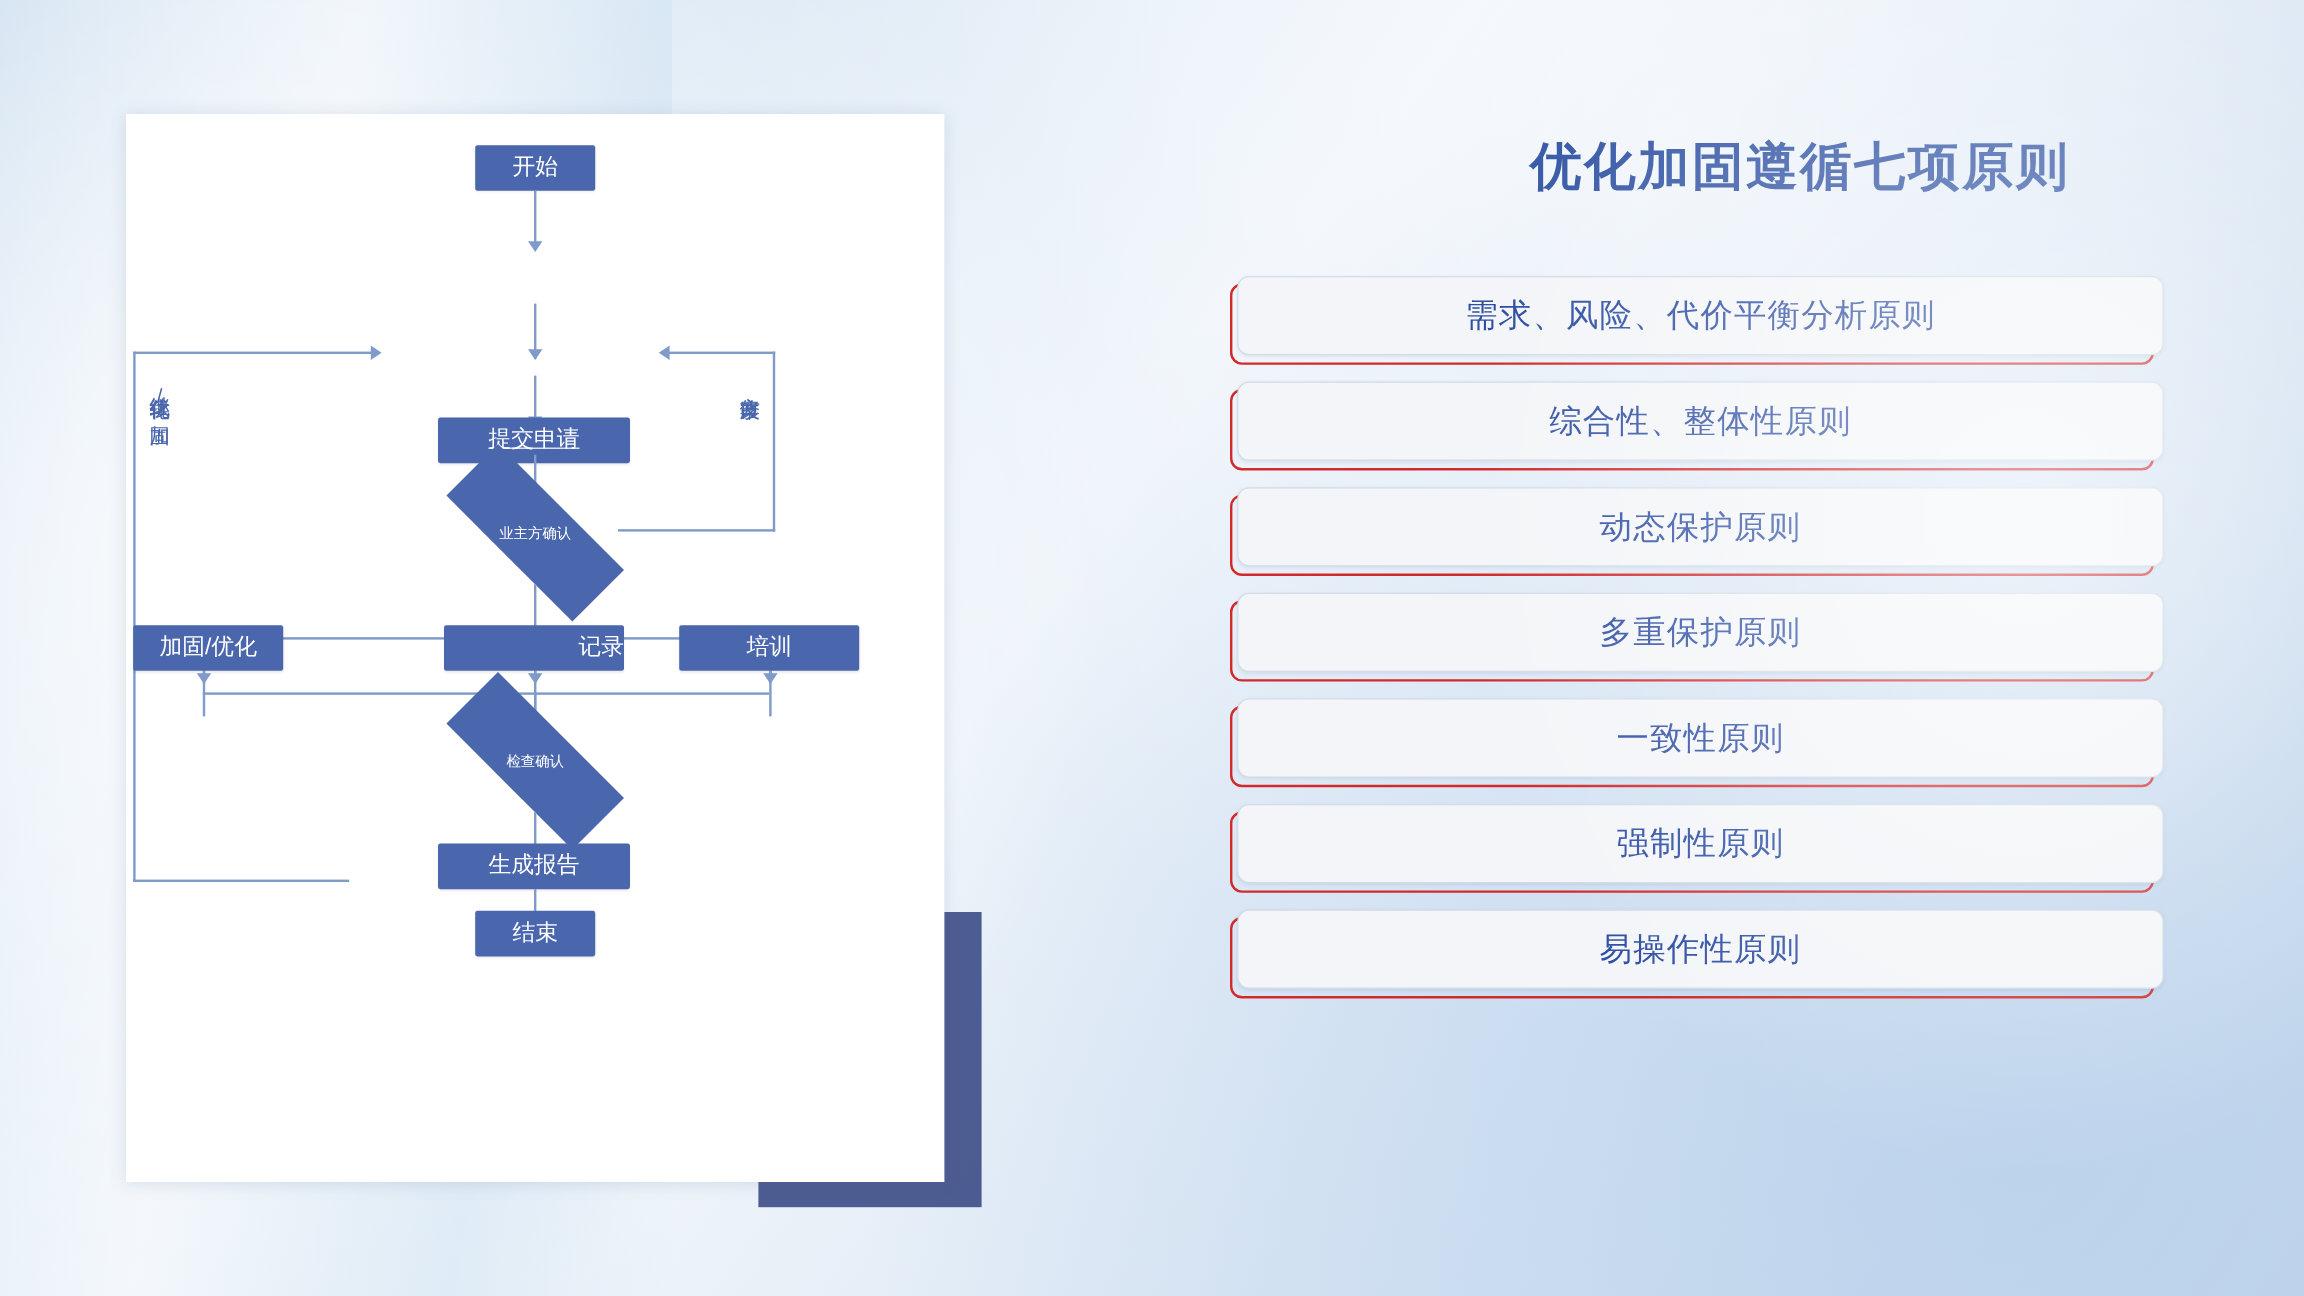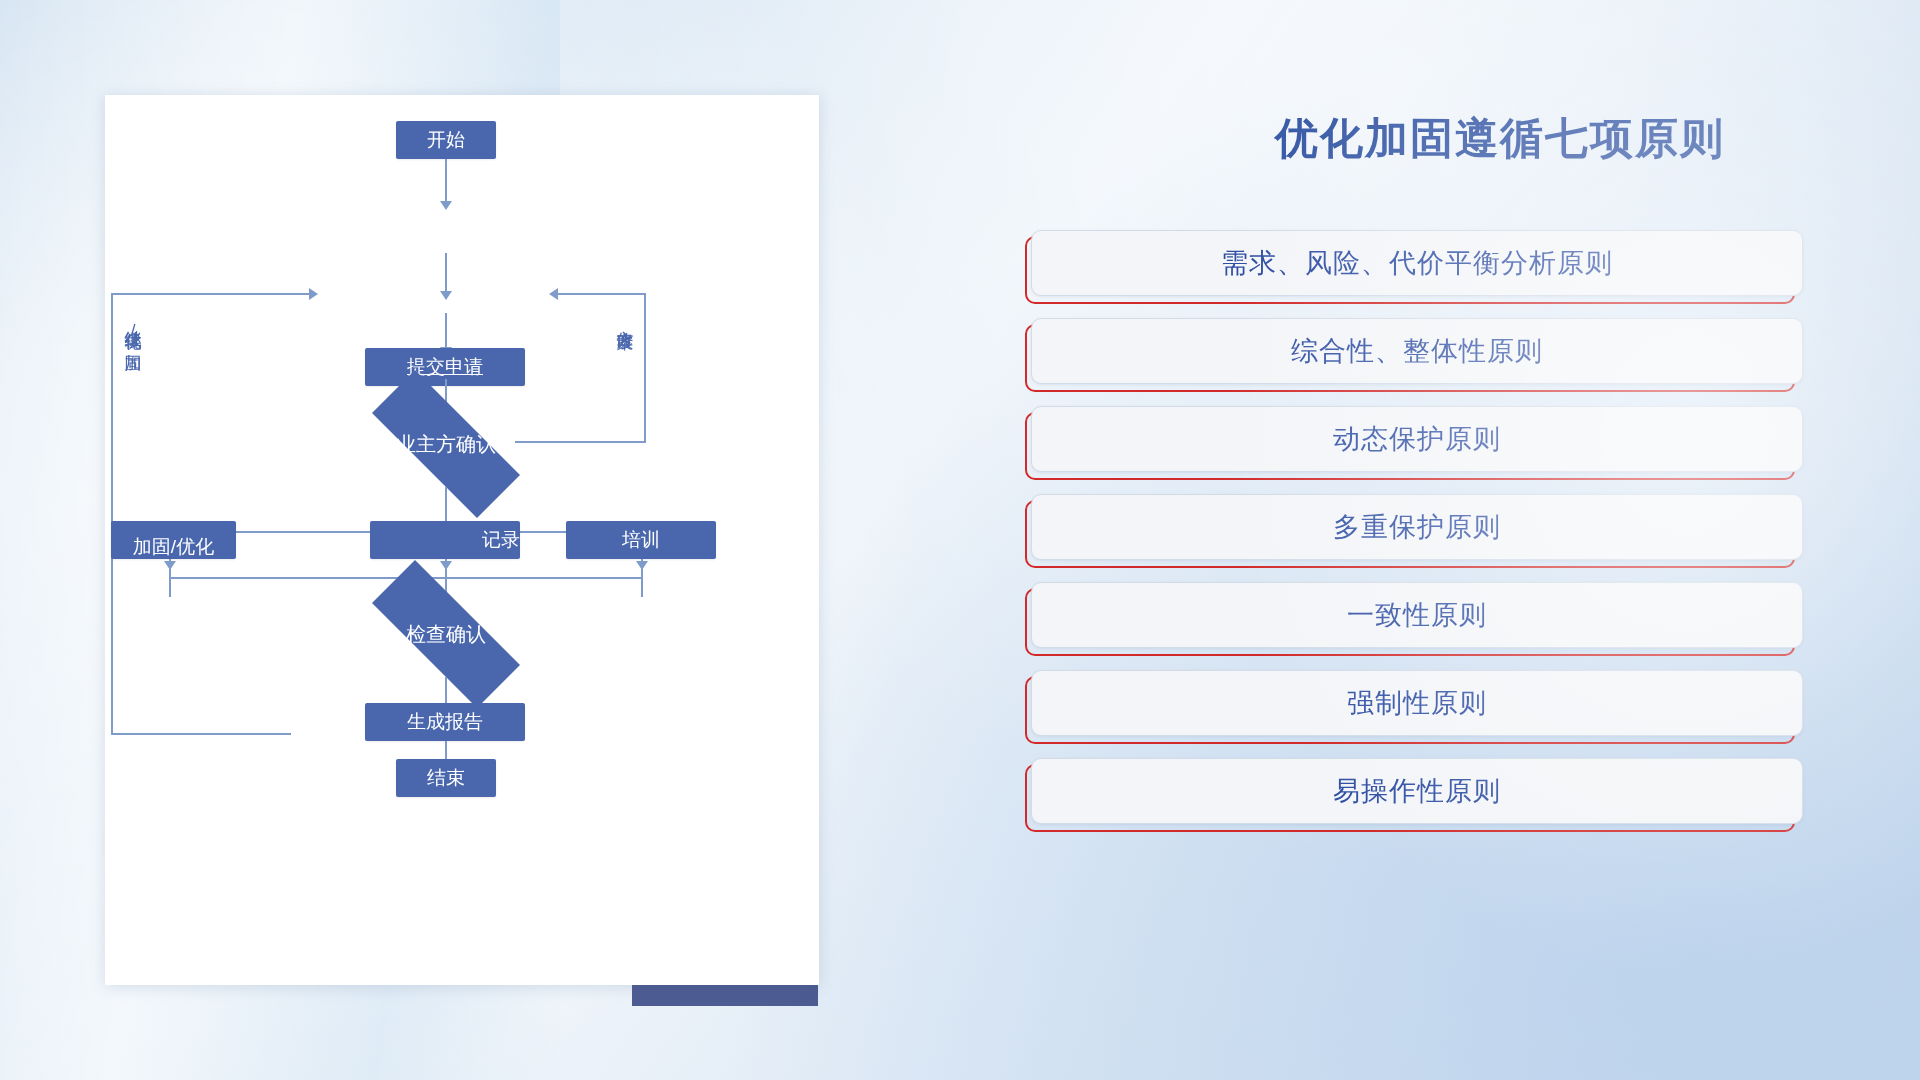--- a/index.html
+++ b/index.html
@@ -49,21 +49,20 @@
     opacity: 0.9;
   }
   .flow-card {
     position: absolute;
     left: 105px;
     top: 95px;
     width: 682px;
     height: 890px;
     background: #ffffff;
     box-shadow: 0 2px 14px rgba(70,100,140,0.18);
-    padding-left: 32px;
   }
   .flow-inner {
     position: absolute;
     inset: 0;
   }
   .node {
     position: absolute;
     background: #4a67ad;
     color: #ffffff;
     font-size: 19px;
@@ -83,21 +82,21 @@
   }
   .diamond-shape {
     position: absolute;
     inset: 0;
     background: #4a67ad;
     transform: rotate(45deg) scale(0.707);
   }
   .diamond-label {
     position: relative;
     color: #fff;
-    font-size: 20px;
+    font-size: 12px;
     z-index: 2;
     white-space: nowrap;
   }
   .vline {
     position: absolute;
     width: 2px;
     background: #7e9bc9;
   }
   .hline {
     position: absolute;
@@ -238,21 +237,21 @@
 
       <div class="vline" style="left:340px; top:392px; height:44px;"></div>
       <div class="hline" style="left:64px; top:436px; width:472px;"></div>
       <div class="vline" style="left:64px; top:436px; height:38px;"></div>
       <div class="vline" style="left:340px; top:436px; height:38px;"></div>
       <div class="vline" style="left:536px; top:436px; height:38px;"></div>
       <div class="arrow-down" style="left:59px; top:466px;"></div>
       <div class="arrow-down" style="left:335px; top:466px;"></div>
       <div class="arrow-down" style="left:531px; top:466px;"></div>
 
-      <div class="node" style="left:6px; top:426px; width:125px; height:38px; top:426px;align-items:flex-end;">
+      <div class="node" style="left:6px; top:426px; width:125px; height:38px; top:426px;">
         <span>加固/优化</span>
       </div>
 
       <div class="node" style="left:265px; top:426px; width:150px; height:38px;justify-content:flex-end;">
         <span>记录</span>
       </div>
 
       <div class="node" style="left:461px; top:426px; width:150px; height:38px;">
         <span>培训</span>
       </div>

